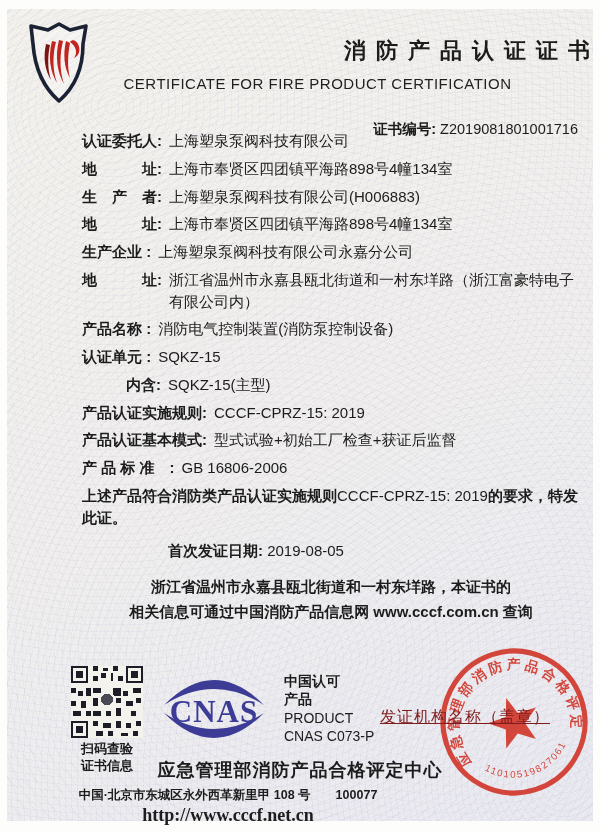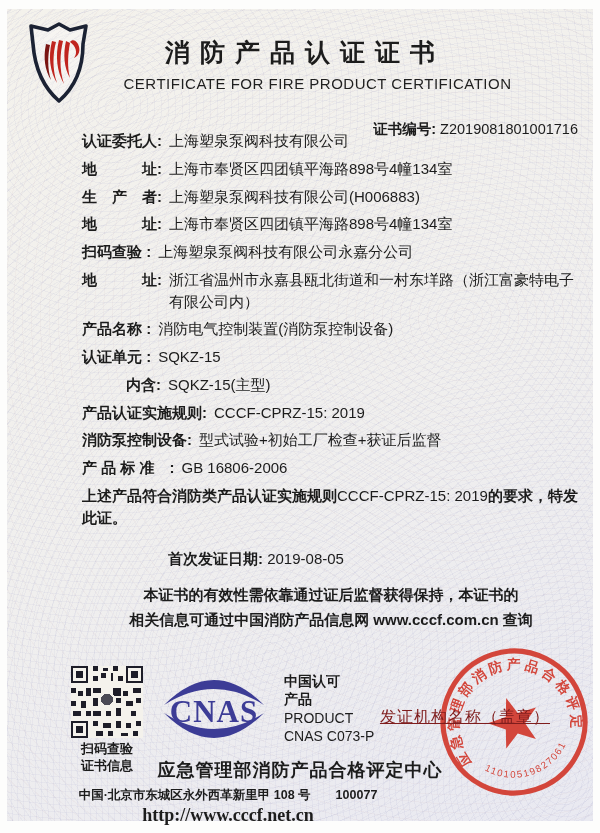--- a/index.html
+++ b/index.html
@@ -10,34 +10,34 @@
     position:absolute; left:7px; top:9px; right:7px; bottom:12px;
     background-color:#f2f0ea;
     background-image:
       repeating-radial-gradient(circle at 18% 12%, rgba(150,150,195,0.085) 0 1px, rgba(0,0,0,0) 1px 7px),
       repeating-radial-gradient(circle at 78% 38%, rgba(190,155,160,0.07) 0 1px, rgba(0,0,0,0) 1px 9px),
       repeating-radial-gradient(circle at 45% 80%, rgba(140,145,190,0.075) 0 1px, rgba(0,0,0,0) 1px 8px),
       repeating-radial-gradient(circle at 95% 95%, rgba(150,150,200,0.09) 0 1px, rgba(0,0,0,0) 1px 6px),
       linear-gradient(155deg, #f4f2ec 0%, #f0efee 55%, #e9e9f1 100%);
   }
   .logo { position:absolute; left:26px; top:20px; width:66px; height:86px; }
-  .title { position:absolute; left:0; top:36px; width:100%; text-align:center;
-           font-size:25px; font-weight:bold; letter-spacing:10px; text-indent:10px; }
+  .title { position:absolute; left:0; top:36px; width:100%; text-align:right;
+           font-size:22px; font-weight:bold; letter-spacing:10px; text-indent:10px; }
   .subtitle { position:absolute; left:0; top:75px; width:100%; text-align:center;
               font-size:15px; letter-spacing:0.5px; color:#1f1f1f;padding-left:35px; }
   .certno { position:absolute; right:22px; top:100px; font-size:14.5px;margin-top:20px; }
   .certno b { font-weight:bold; }
   .body-block { position:absolute; left:82px; top:130px; right:20px; }
   .frow { display:flex; align-items:flex-start; margin-bottom:6px; font-size:15px; line-height:1.45; }
   .frow .lbl { font-weight:bold; white-space:pre;text-align:right; }
   .frow .val { margin-left:7px; }
   .frow.indent { padding-left:44px; }
   .statement { font-size:15px; line-height:1.5; margin-top:5px; }
   .statement .b { font-weight:bold; }
-  .date1 { margin-top:20px; padding-left:86px; font-size:15px; }
+  .date1 { margin-top:12px; padding-left:86px; font-size:15px; }
   .date2 { margin-top:9px; font-size:15px; }
   .b { font-weight:bold; }
   .notice { margin-top:13px; text-align:center; font-weight:bold; font-size:15px; line-height:1.7; }
   .qr-wrap { position:absolute; left:68px; top:666px; width:78px; text-align:center; }
   .qr-wrap svg { width:72px; height:72px; display:block; margin:0 auto; }
   .qr-cap { font-size:13px; line-height:1.3; margin-top:3px; font-weight:bold; }
   .cnas-logo { position:absolute; left:158px; top:672px; width:112px; height:74px; }
   .cnas-text { position:absolute; left:284px; top:672px; font-size:14px; line-height:1.32; }
   .cnas-text .cn { font-weight:bold; }
   .seal { position:absolute; left:438px; top:644px; width:152px; height:156px; opacity:0.93; }
@@ -82,21 +82,21 @@
     </div>
     <div class="frow">
       <span class="lbl">生　产　者:</span>
       <span class="val">上海塑泉泵阀科技有限公司(H006883)</span>
     </div>
     <div class="frow">
       <span class="lbl">地　　　址:</span>
       <span class="val">上海市奉贤区四团镇平海路898号4幢134室</span>
     </div>
     <div class="frow">
-      <span class="lbl">扫码查验 :</span>
+      <span class="lbl">生产企业 :</span>
       <span class="val">上海塑泉泵阀科技有限公司永嘉分公司</span>
     </div>
     <div class="frow">
       <span class="lbl">地　　　址:</span>
       <span class="val">浙江省温州市永嘉县瓯北街道和一村东垟路（浙江富豪特电子有限公司内）</span>
     </div>
     <div class="frow">
       <span class="lbl">产品名称 :</span>
       <span class="val">消防电气控制装置(消防泵控制设备)</span>
     </div>
@@ -106,39 +106,39 @@
     </div>
     <div class="frow indent">
       <span class="lbl">内含:</span>
       <span class="val">SQKZ-15(主型)</span>
     </div>
     <div class="frow">
       <span class="lbl">产品认证实施规则:</span>
       <span class="val">CCCF-CPRZ-15: 2019</span>
     </div>
     <div class="frow">
-      <span class="lbl">消防泵控制设备:</span>
+      <span class="lbl">产品认证基本模式:</span>
       <span class="val">型式试验+初始工厂检查+获证后监督</span>
     </div>
     <div class="frow">
       <span class="lbl">产 品 标 准　:</span>
       <span class="val">GB 16806-2006</span>
     </div>
 
     <div class="statement">
       <span class="b">上述产品符合消防类产品认证实施规则</span><span>CCCF-CPRZ-15: 2019</span><span class="b">的要求，特发此证。</span>
     </div>
 
     <div class="date1">
       <span class="b">首次发证日期:</span>
       <span>2019-08-05</span>
     </div>
 
     <div class="notice">
-      <div>本证书的有效性需依靠通过证后监督获得保持，本证书的</div>
+      <div>浙江省温州市永嘉县瓯北街道和一村东垟路，本证书的</div>
       <div>相关信息可通过中国消防产品信息网 www.cccf.com.cn 查询</div>
     </div>
   </div>
 
   <div class="qr-wrap">
     <svg viewBox="0 0 29 29" shape-rendering="crispEdges">
       <rect x="0" y="0" width="29" height="29" fill="#f4f2ec"></rect>
       <g fill="#1d1d28">
         <rect x="0" y="0" width="7" height="7"></rect>
           <rect x="22" y="0" width="7" height="7"></rect>

